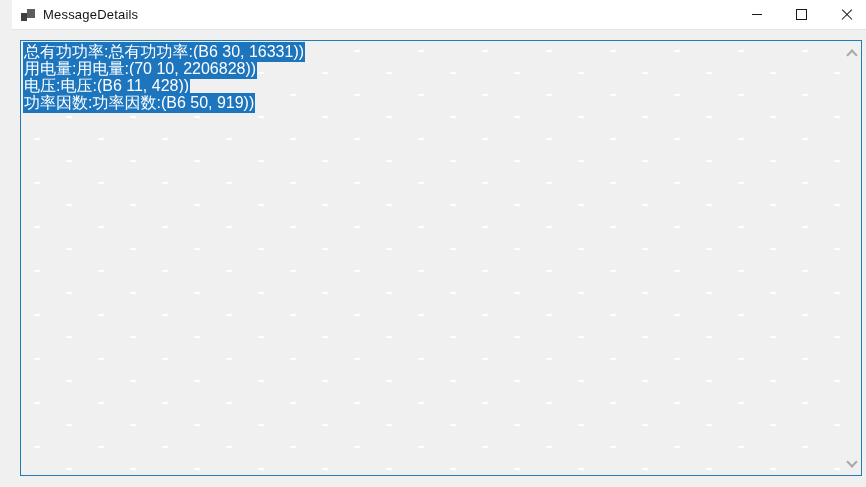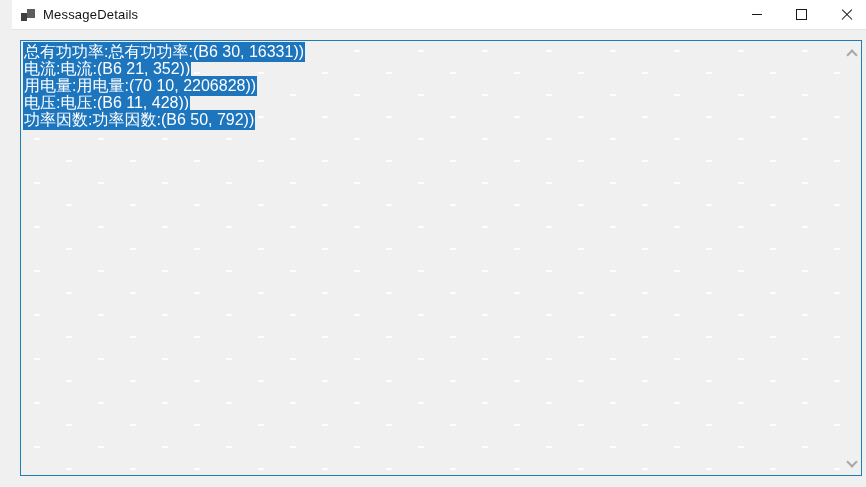--- a/index.html
+++ b/index.html
@@ -98,24 +98,23 @@
         </button>
         <button class="cap-btn">
           <span class="glyph-close"></span>
         </button>
       </span>
     </div>
 
     <div class="textbox">
       <div class="lines">
         <div class="line"><span class="sel">总有功功率:总有功功率:(B6 30, 16331))</span></div>
-        <div class="line"><span class="sel">电流:电流:(B6 21, 352))</span></div>
         <div class="line"><span class="sel">用电量:用电量:(70 10, 2206828))</span></div>
         <div class="line"><span class="sel">电压:电压:(B6 11, 428))</span></div>
-        <div class="line"><span class="sel">功率因数:功率因数:(B6 50, 792))</span></div>
+        <div class="line"><span class="sel">功率因数:功率因数:(B6 50, 919))</span></div>
       </div>
       <div class="scrollbar">
         <button class="scroll-btn up">
           <span class="chev up"></span>
         </button>
         <button class="scroll-btn down">
           <span class="chev down"></span>
         </button>
       </div>
     </div>

